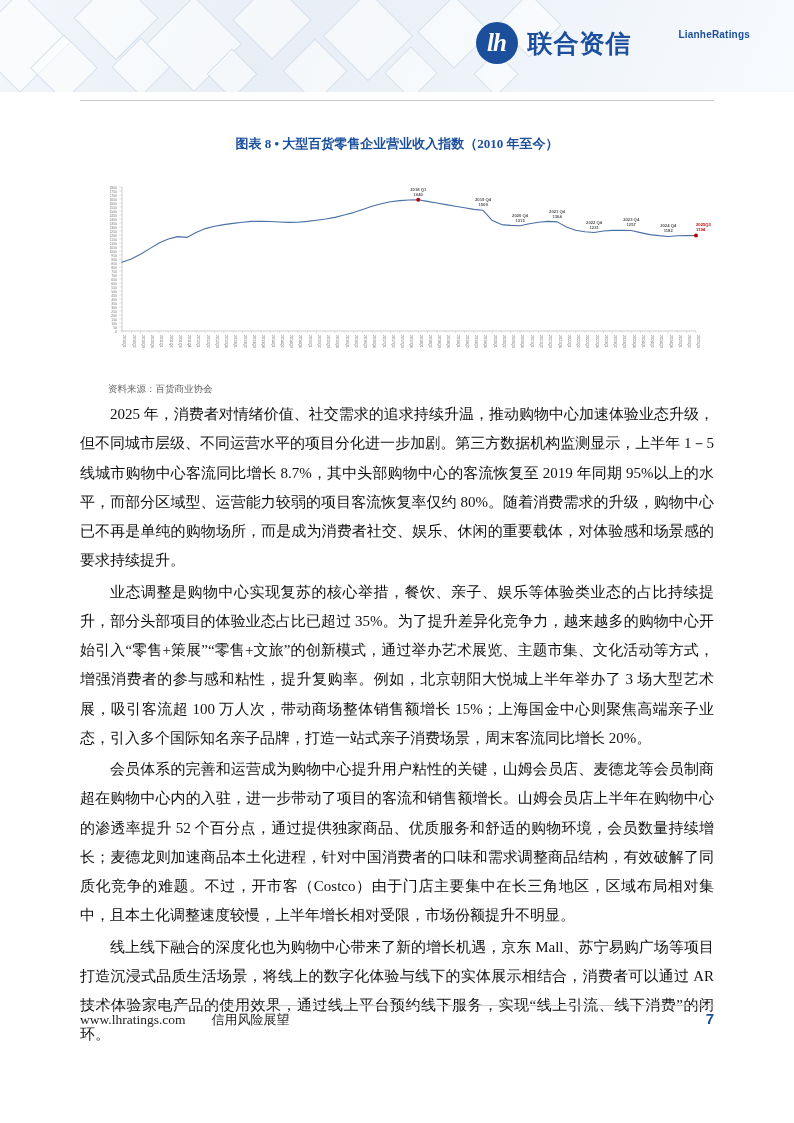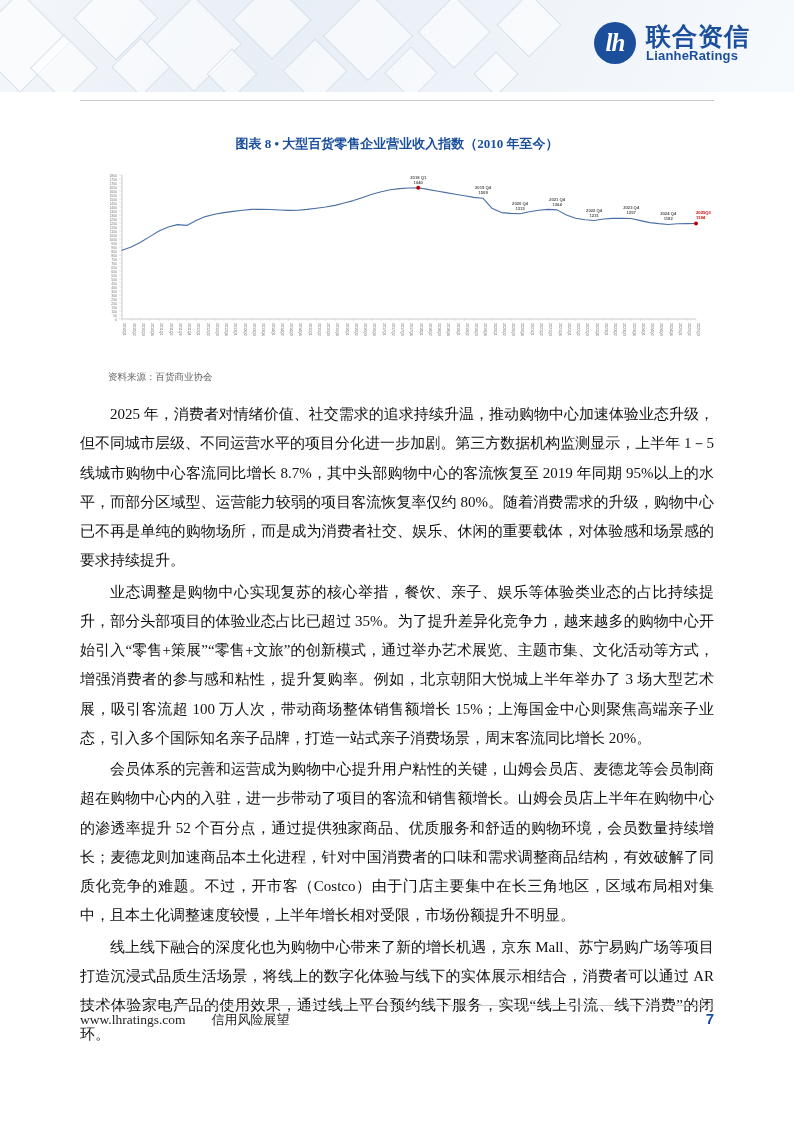--- a/index.html
+++ b/index.html
@@ -63,33 +63,34 @@
     justify-content: center;
     color: #ffffff;
     font-family: "Liberation Serif", serif;
     font-size: 25px;
     font-style: italic;
     font-weight: bold;
     letter-spacing: -1px;
   }
   .logo-text {
     display: flex;
-    flex-direction: column;
+    flex-direction: row;
     line-height: 1.05;
+    gap: 47px;
   }
   .logo-cn {
     font-family: "Liberation Sans", sans-serif;
     font-size: 25px;
     font-weight: bold;
     color: #1b4f9c;
     letter-spacing: 1px;
   }
   .logo-en {
     font-family: "Liberation Sans", sans-serif;
-    font-size: 13px;
+    font-size: 10px;
     font-weight: bold;
     color: #1b4f9c;
     letter-spacing: 0.2px;
   }
 
   
   .page-rule-top {
     position: absolute;
     left: 80px; right: 80px;
     top: 100px;
@@ -140,21 +141,21 @@
     left: 80px;
     top: 135px;
     width: 634px;
   }
   .figure-title {
     text-align: center;
     color: #1b4f9c;
     font-size: 13px;
     font-weight: bold;
     font-family: "Liberation Serif", serif;
-    margin-bottom: 4px;
+    margin-bottom: 16px;
   }
   .chart-area {
     position: relative;
     width: 634px;
     height: 210px;
   }
   .chart-svg { display: block; }
   .figure-source {
     font-size: 9.5px;
     color: #666;

